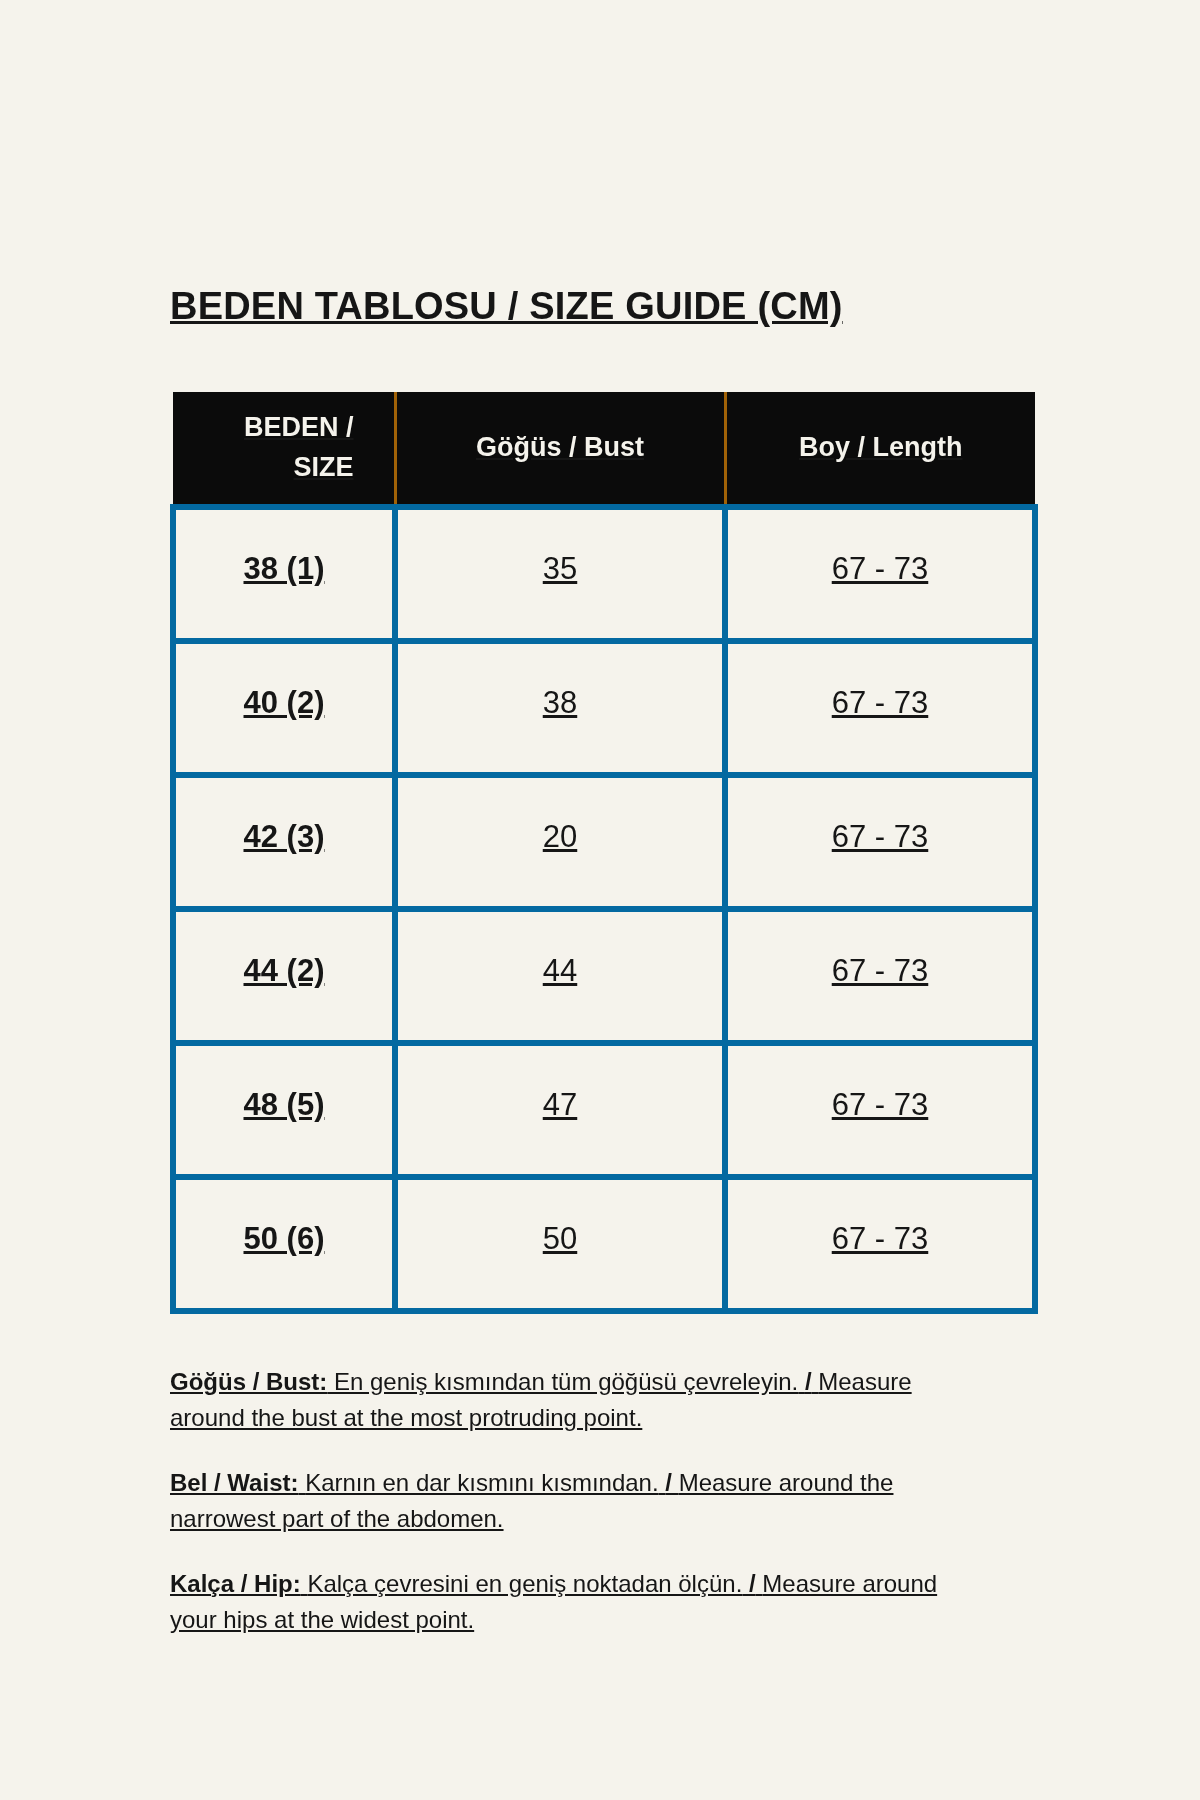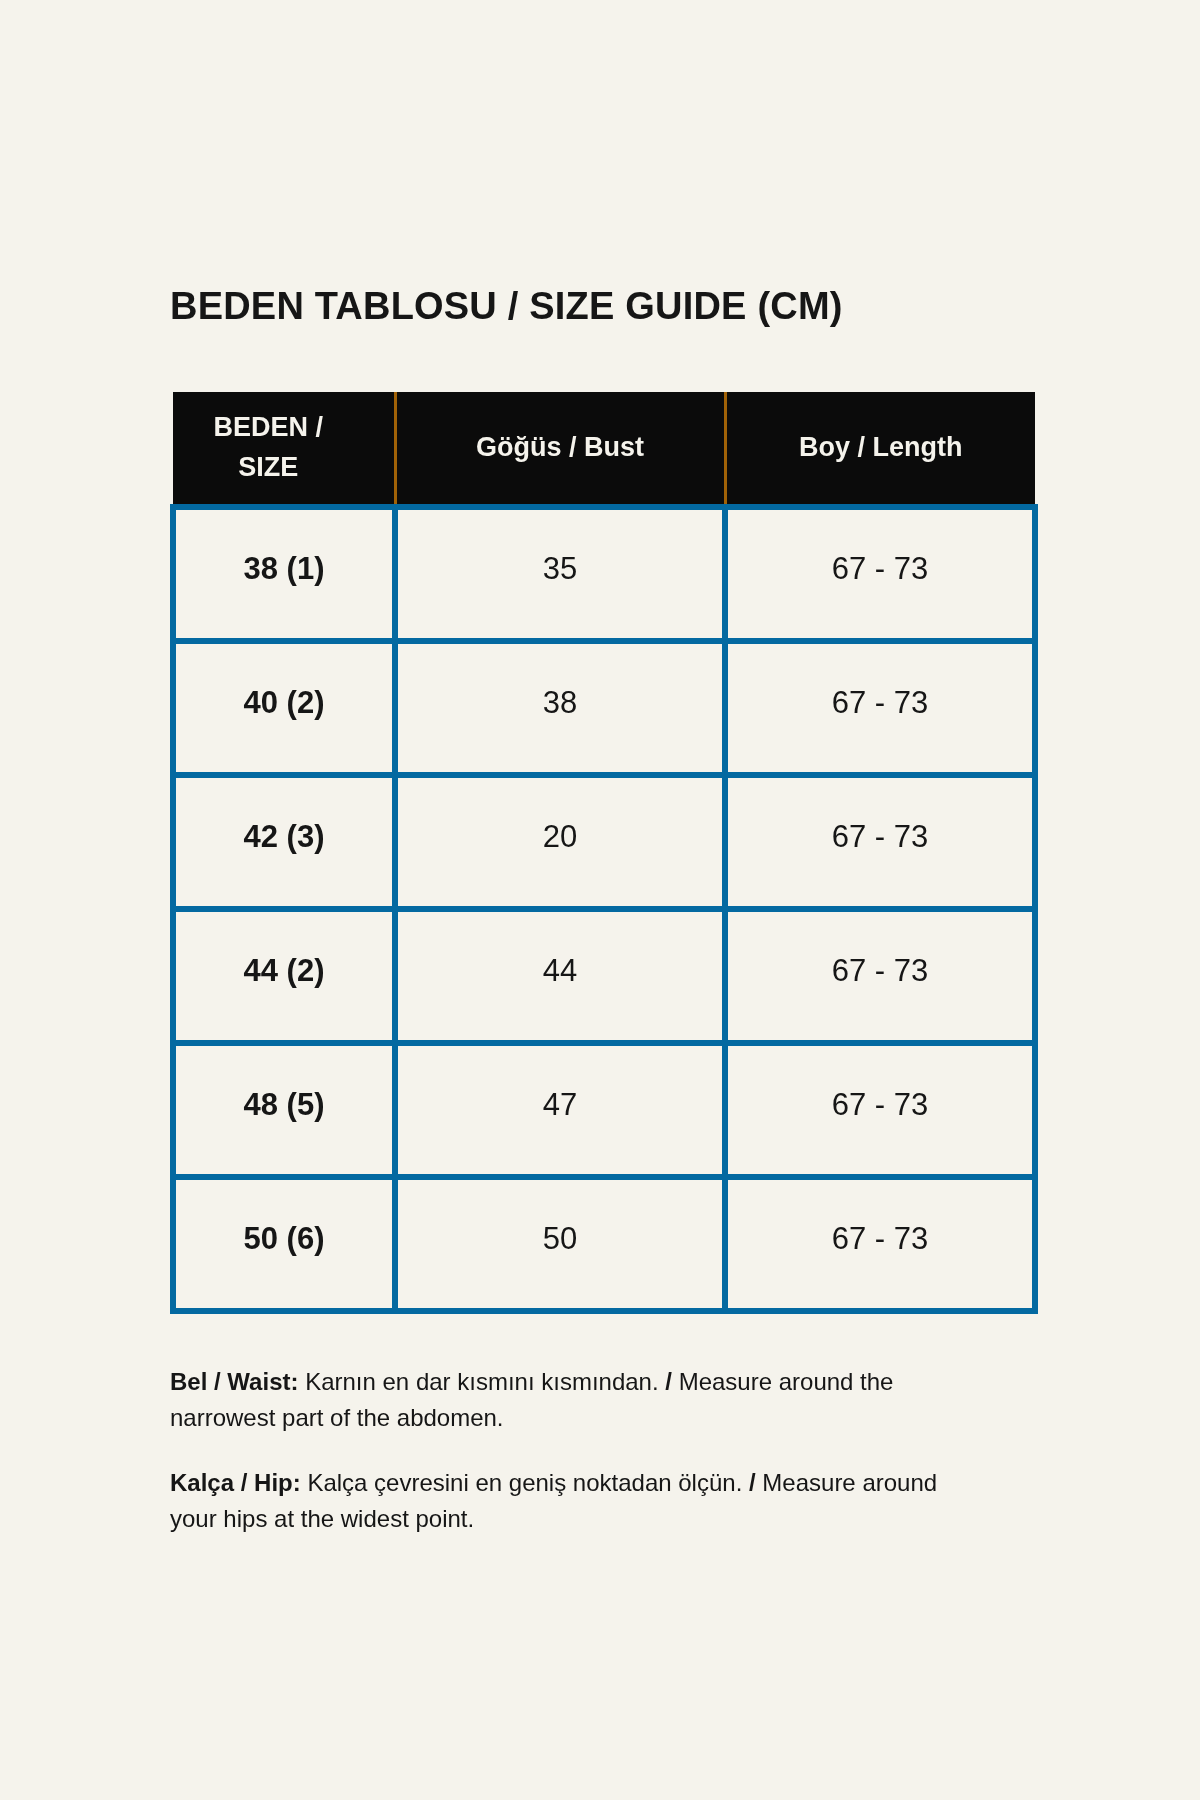--- a/index.html
+++ b/index.html
@@ -12,20 +12,21 @@
     background: #f5f3ec;
     color: #161616;
     font-family: "Liberation Sans", sans-serif;
     overflow: hidden;
   }
   .page {
     box-sizing: border-box;
     width: 1200px;
     height: 1311px;
     padding: 284px 168px 0 170px;
+    text-decoration: underline;
   }
   .title {
     margin: 0 0 62px 0;
     font-size: 38px;
     line-height: 1.2;
     font-weight: 700;
     letter-spacing: 0.2px;
     white-space: nowrap;
   }
   table.size-table {
@@ -41,21 +42,21 @@
     font-weight: 700;
     line-height: 1.45;
     text-align: center;
     vertical-align: middle;
     padding: 0;
   }
   .size-table th + th {
     border-left: 3px solid #a16207;
   }
   .size-table th.col-size {
-    text-align: center;
+    text-align: right;
     padding-left: 10px;
     padding-right: 40px;
     margin-left: 12px;
   }
   .size-table td {
     border: 6px solid #0369a1;
     height: 118px;
     font-size: 31px;
     text-align: center;
     vertical-align: middle;
@@ -126,20 +127,26 @@
       <tr>
         <td class="col-size">50 (6)</td>
         <td>50</td>
         <td>67 - 73</td>
       </tr>
     </tbody>
   </table>
 
   <section class="notes">
     <p>
+      <span class="b">Göğüs / Bust:</span>
+      <span>En geniş kısmından tüm göğüsü çevreleyin.</span>
+      <span class="b">/</span>
+      <span>Measure around the bust at the most protruding point.</span>
+    </p>
+    <p>
       <span class="b">Bel / Waist:</span>
       <span>Karnın en dar kısmını kısmından.</span>
       <span class="b">/</span>
       <span>Measure around the narrowest part of the abdomen.</span>
     </p>
     <p>
       <span class="b">Kalça / Hip:</span>
       <span>Kalça çevresini en geniş noktadan ölçün.</span>
       <span class="b">/</span>
       <span>Measure around your hips at the widest point.</span>

